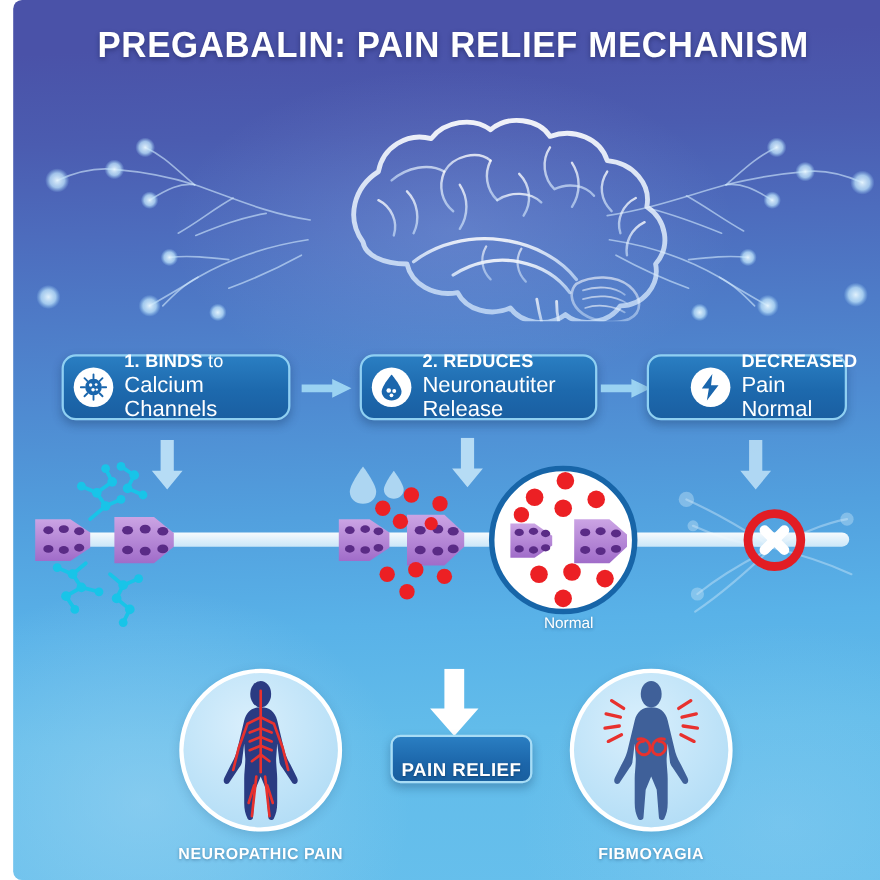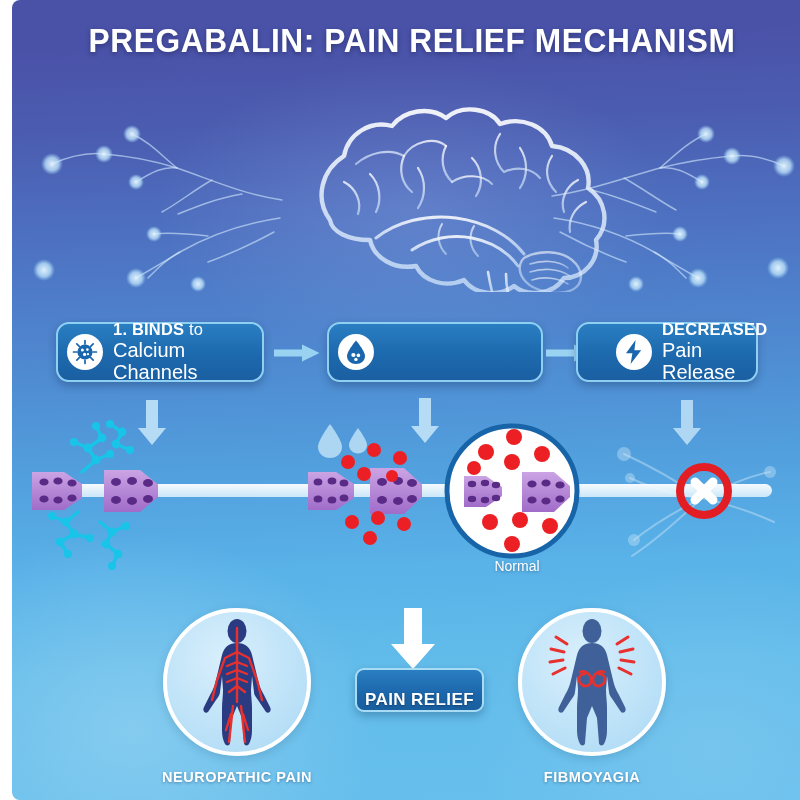--- a/index.html
+++ b/index.html
@@ -41,21 +41,21 @@
   .step .ico{
     width:36px;height:36px;border-radius:50%;background:#ffffff;flex:0 0 36px;
     display:flex;align-items:center;justify-content:center;margin-right:10px;
   }
   .step .txt{color:#ffffff;line-height:1.12;}
   .step .l1{font-size:16.5px;font-weight:bold;letter-spacing:.2px;}
   .step .l1 .lite{font-weight:normal;}
   .step .l2{font-size:20px;font-weight:normal;}
   #step1{left:44px;width:208px;}
   #step2{left:315px;width:216px;}
-  #step3{left:564px;width:182px;padding-left:38px;}
+  #step3{left:576px;width:182px;padding-left:38px;}
 
   .hr-arrow{position:absolute;top:22px;width:46px;height:18px;}
   #hra1{left:262px;}
   #hra2{left:534px;}
 
   .dn-arrow{position:absolute;width:30px;height:46px;}
   #dna1{left:125px;top:400px;}
   #dna2{left:398px;top:398px;}
   #dna3{left:660px;top:400px;}
 
@@ -250,39 +250,45 @@
 
     <div class="step" id="step2">
       <span class="ico">
         <svg width="24" height="26" viewBox="0 0 24 26">
           <path d="M12,1.5 C12,1.5 3,12 3,17 C3,21.8 7,25 12,25 C17,25 21,21.8 21,17 C21,12 12,1.5 12,1.5Z" fill="#1a66ad"></path>
           <circle cx="9.4" cy="16" r="2.1" fill="#ffffff"></circle>
           <circle cx="14.4" cy="16.4" r="1.8" fill="#ffffff"></circle>
           <circle cx="11.9" cy="20.4" r="1.7" fill="#ffffff"></circle>
         </svg>
       </span>
+      <span class="txt">
+        <div class="l1">
+          <span>2. REDUCES</span><span class="lite"></span>
+        </div>
+        <div class="l2">Neuronautiter Release</div>
+      </span>
     </div>
 
     <span class="hr-arrow" id="hra2">
       <svg width="46" height="18" viewBox="0 0 46 18">
         <path d="M0,5.5 L28,5.5 L28,0.5 L45.5,9 L28,17.5 L28,12.5 L0,12.5 Z" fill="#9ed6f3" fill-opacity=".95"></path>
       </svg>
     </span>
 
     <div class="step" id="step3">
       <span class="ico">
         <svg width="24" height="26" viewBox="0 0 24 26">
           <path d="M13.6,1 L4,14.2 L10.4,14.2 L8.6,25 L19.2,11.2 L12.4,11.2 Z" fill="#1a66ad"></path>
         </svg>
       </span>
       <span class="txt">
         <div class="l1">
           <span>DECREASED</span><span class="lite"></span>
         </div>
-        <div class="l2">Pain Release</div>
+        <div class="l2">Pain Normal</div>
       </span>
     </div>
   </div>
 
   <span class="dn-arrow" id="dna1">
     <svg width="30" height="46" viewBox="0 0 30 46">
       <path d="M9,0 L21,0 L21,28 L29,28 L15,45 L1,28 L9,28 Z" fill="#bfe2f7" fill-opacity=".92"></path>
     </svg>
   </span>
   <span class="dn-arrow" id="dna2">

